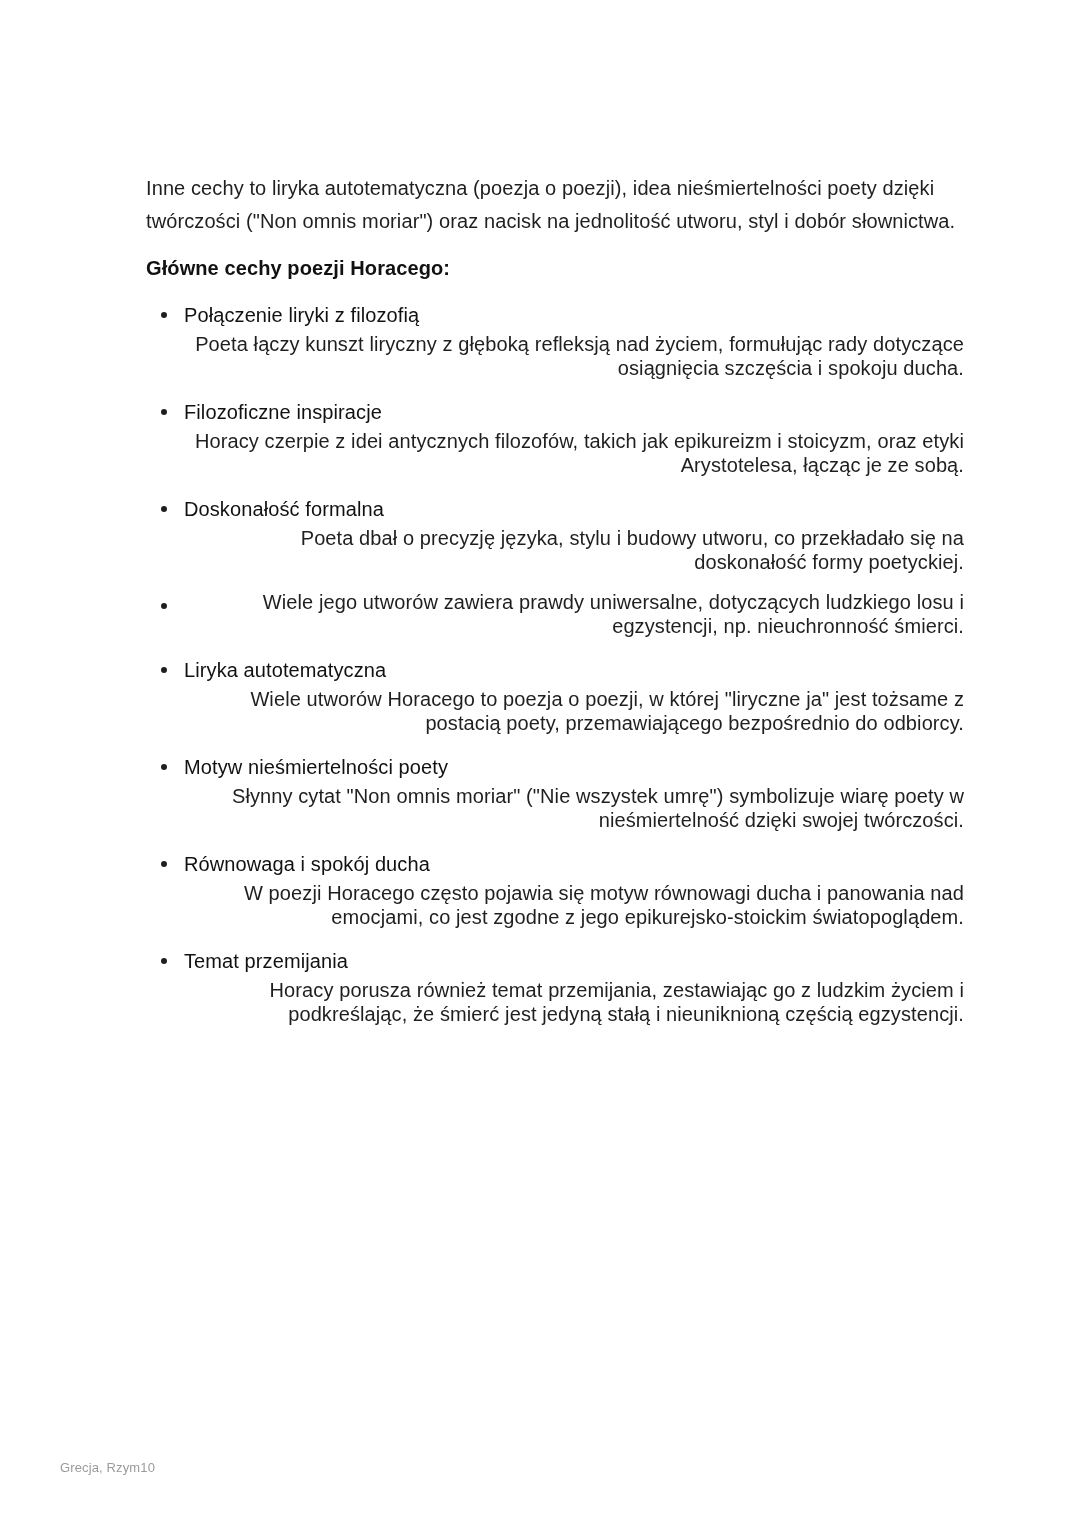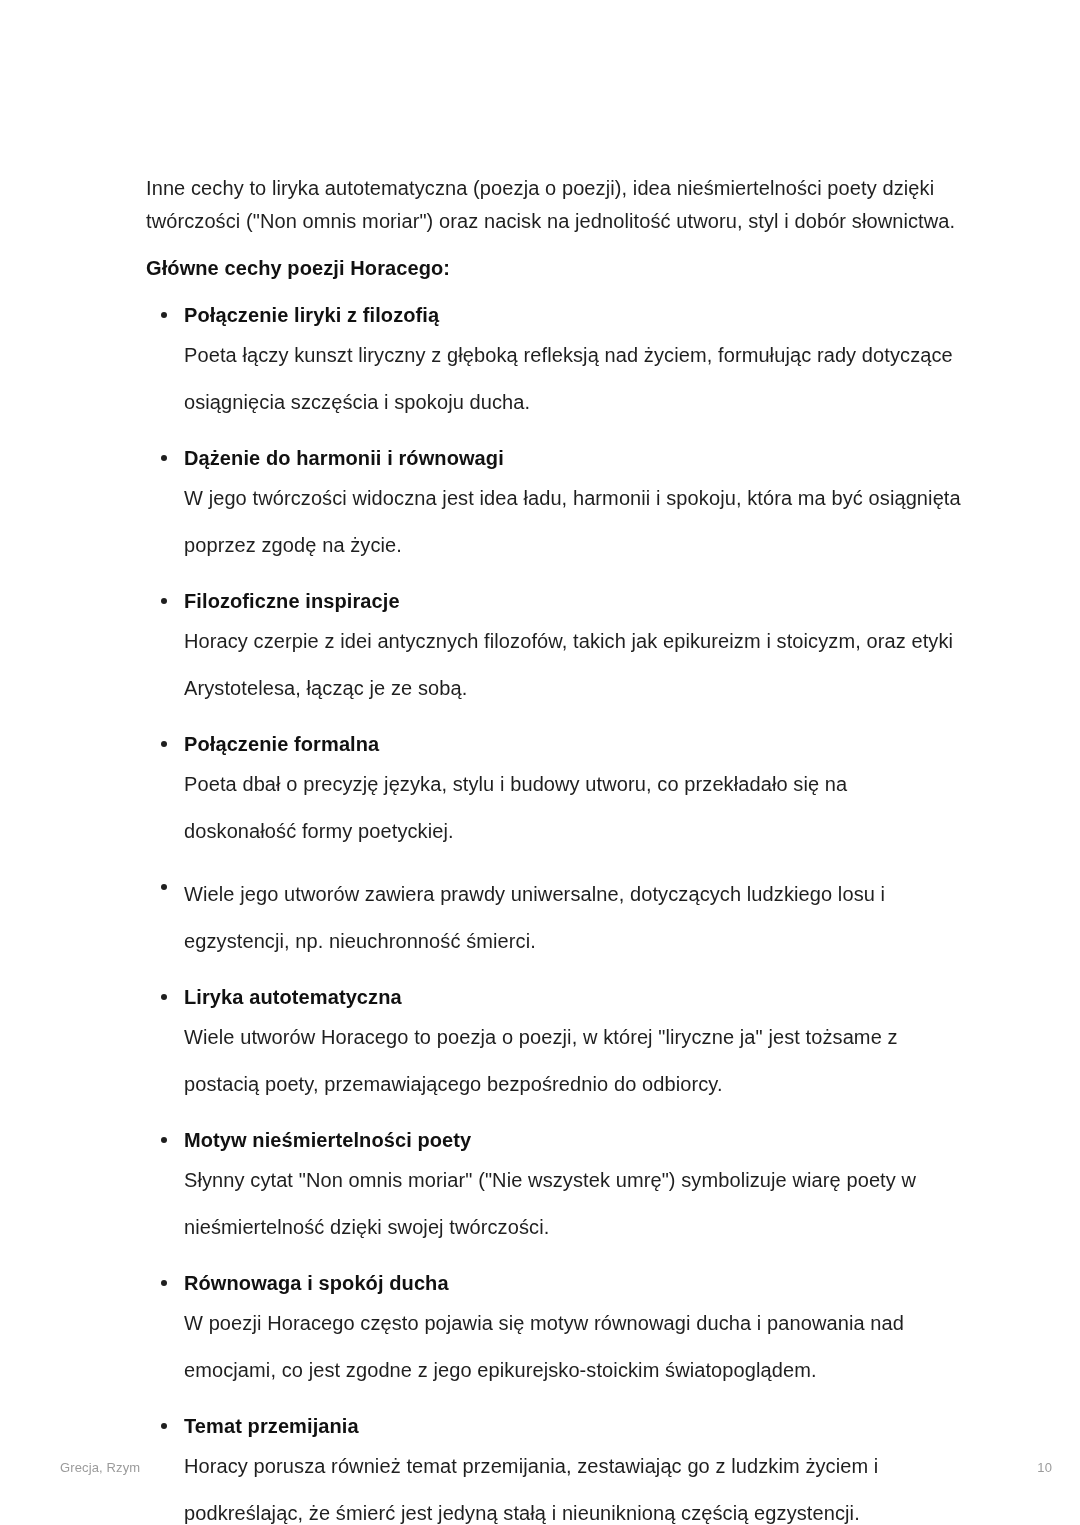--- a/index.html
+++ b/index.html
@@ -72,41 +72,41 @@
     top: 13px;
     width: 6px;
     height: 6px;
     border-radius: 50%;
     background: #1f1f1f;
   }
 
   .item-title {
     font-size: 20px;
     line-height: 33px;
-    font-weight: bold;
+    font-weight: normal;
     color: #111111;
     letter-spacing: 0.005em;
   }
 
   .item-desc {
     font-size: 20px;
-    line-height: 47px;
+    line-height: 24px;
     color: #1f1f1f;
     letter-spacing: 0.005em;
+    text-align: right;
   }
 
   .footer {
     position: absolute;
     left: 44px;
     right: 44px;
     top: 1458px;
     height: 20px;
     display: flex;
     align-items: center;
-    justify-content: space-between;
   }
 
   .footer-label,
   .footer-page {
     font-size: 13px;
     line-height: 20px;
     color: #9b9b9b;
     letter-spacing: 0.01em;
   }
 </style>
@@ -122,35 +122,30 @@
     <p class="section-heading">Główne cechy poezji Horacego:</p>
 
     <ul class="bullet-list">
 
       <li>
         <span class="dot"></span>
         <div class="item-title">Połączenie liryki z filozofią</div>
         <div class="item-desc">Poeta łączy kunszt liryczny z głęboką refleksją nad życiem, formułując rady dotyczące osiągnięcia szczęścia i spokoju ducha.</div>
       </li>
 
-      <li>
-        <span class="dot"></span>
-        <div class="item-title">Dążenie do harmonii i równowagi</div>
-        <div class="item-desc">W jego twórczości widoczna jest idea ładu, harmonii i spokoju, która ma być osiągnięta poprzez zgodę na życie.</div>
-      </li>
 
       <li>
         <span class="dot"></span>
         <div class="item-title">Filozoficzne inspiracje</div>
         <div class="item-desc">Horacy czerpie z idei antycznych filozofów, takich jak epikureizm i stoicyzm, oraz etyki Arystotelesa, łącząc je ze sobą.</div>
       </li>
 
       <li>
         <span class="dot"></span>
-        <div class="item-title">Połączenie formalna</div>
+        <div class="item-title">Doskonałość formalna</div>
         <div class="item-desc">Poeta dbał o precyzję języka, stylu i budowy utworu, co przekładało się na doskonałość formy poetyckiej.</div>
       </li>
 
       <li>
         <span class="dot"></span>
         <div class="item-desc">Wiele jego utworów zawiera prawdy uniwersalne, dotyczących ludzkiego losu i egzystencji, np. nieuchronność śmierci.</div>
       </li>
 
       <li>
         <span class="dot"></span>

